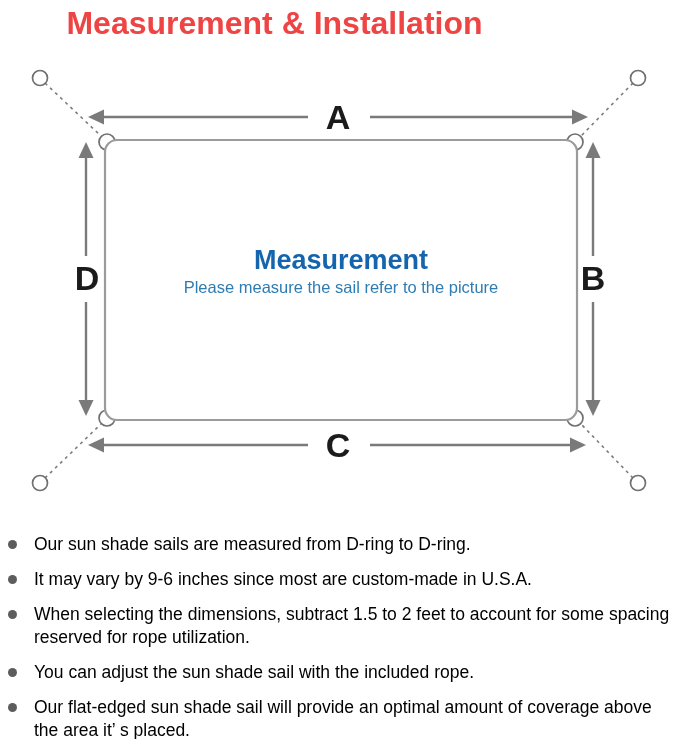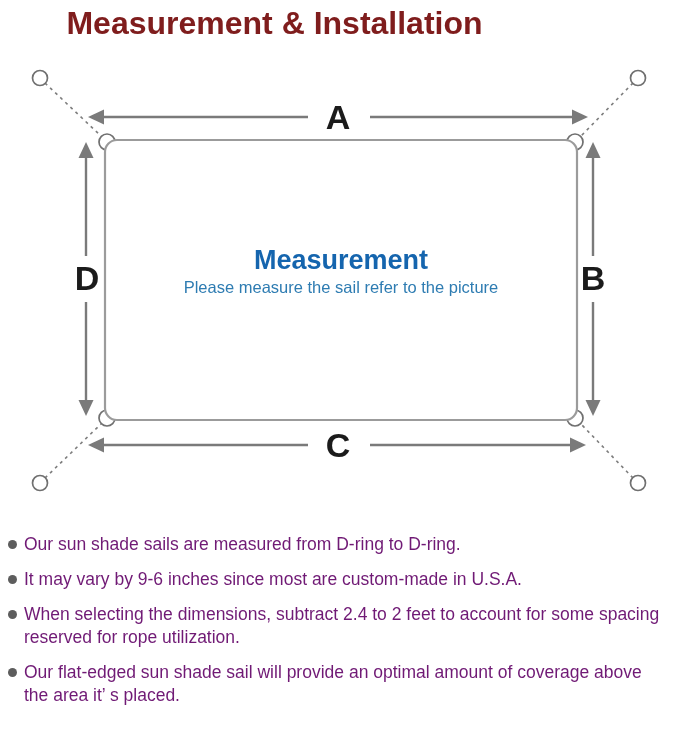--- a/index.html
+++ b/index.html
@@ -10,21 +10,21 @@
     position: relative;
     overflow: hidden;
   }
   .page-title {
     position: absolute; top: 0; left: 0;
     width: 549px; height: 46px;
     line-height: 46px;
     text-align: center;
     font-size: 32px;
     font-weight: bold;
-    color: #7f1d1d;
+    color: #ef4444;
     letter-spacing: 0px;
   }
   .diagram-svg {
     position: absolute; top: 0; left: 0;
     width: 679px; height: 523px;
   }
   .notes {
     position: absolute; top: 533px; left: 8px;
     width: 666px;
   }
@@ -32,22 +32,23 @@
   .dot {
     flex: 0 0 auto;
     width: 9px; height: 9px;
     border-radius: 50%;
     background: #5d5d5d;
     margin: 7px 7px 0 0;
   }
   .note-text {
     font-size: 17.5px;
     line-height: 23px;
-    color: #701a75;
+    color: #000000;
     white-space: pre-line;
+    margin-left: 10px;
   }
 </style>
 </head>
 <body>
 
 <div class="page-title">Measurement &amp; Installation</div>
 
 <svg class="diagram-svg" viewBox="0 0 679 523" xmlns="http://www.w3.org/2000/svg">
 
   <g stroke="#7d7d7d" stroke-width="1.6" stroke-dasharray="3 4" fill="none">
@@ -113,21 +114,25 @@
   <div class="note">
     <span class="dot"></span>
     <span class="note-text">Our sun shade sails are measured from D-ring to D-ring.</span>
   </div>
   <div class="note">
     <span class="dot"></span>
     <span class="note-text">It may vary by 9-6 inches since most are custom-made in U.S.A.</span>
   </div>
   <div class="note">
     <span class="dot"></span>
-    <span class="note-text">When selecting the dimensions, subtract 2.4 to 2 feet to account for some spacing
+    <span class="note-text">When selecting the dimensions, subtract 1.5 to 2 feet to account for some spacing
 reserved for rope utilization.</span>
+  </div>
+  <div class="note">
+    <span class="dot"></span>
+    <span class="note-text">You can adjust the sun shade sail with the included rope.</span>
   </div>
   <div class="note">
     <span class="dot"></span>
     <span class="note-text">Our flat-edged sun shade sail will provide an optimal amount of coverage above
 the area it’ s placed.</span>
   </div>
 </div>
 
 </body></html>

